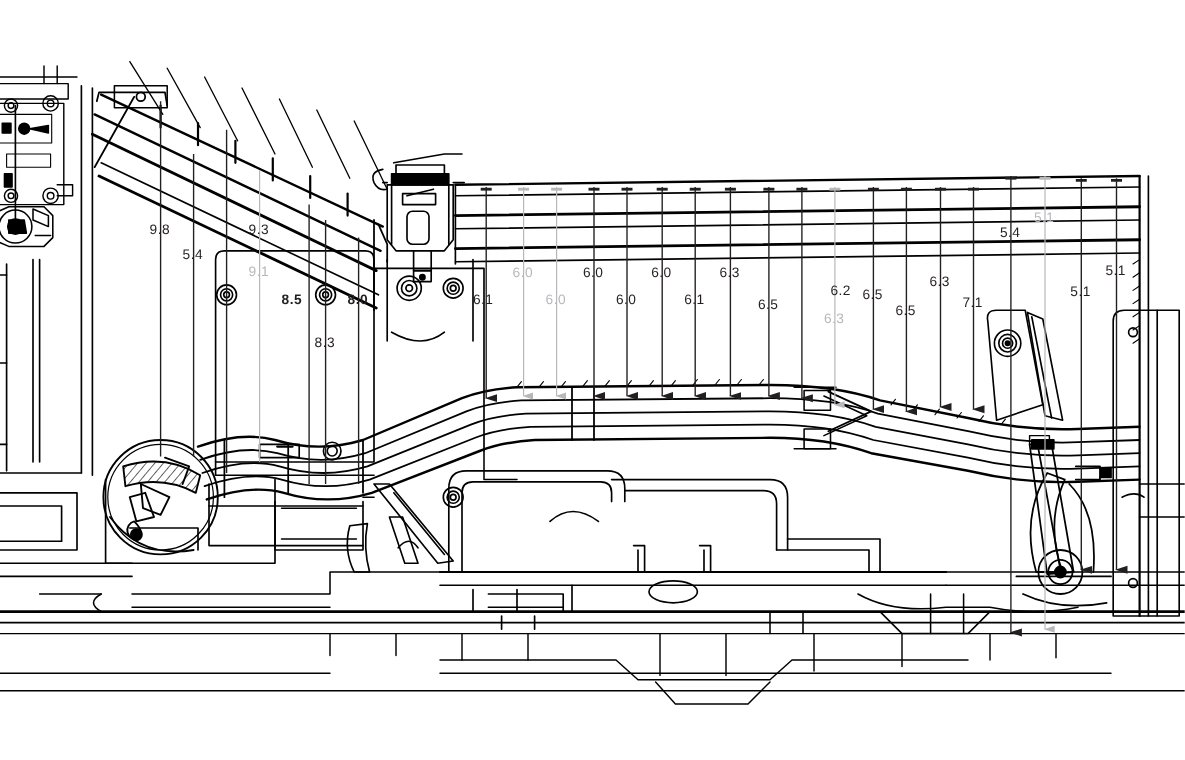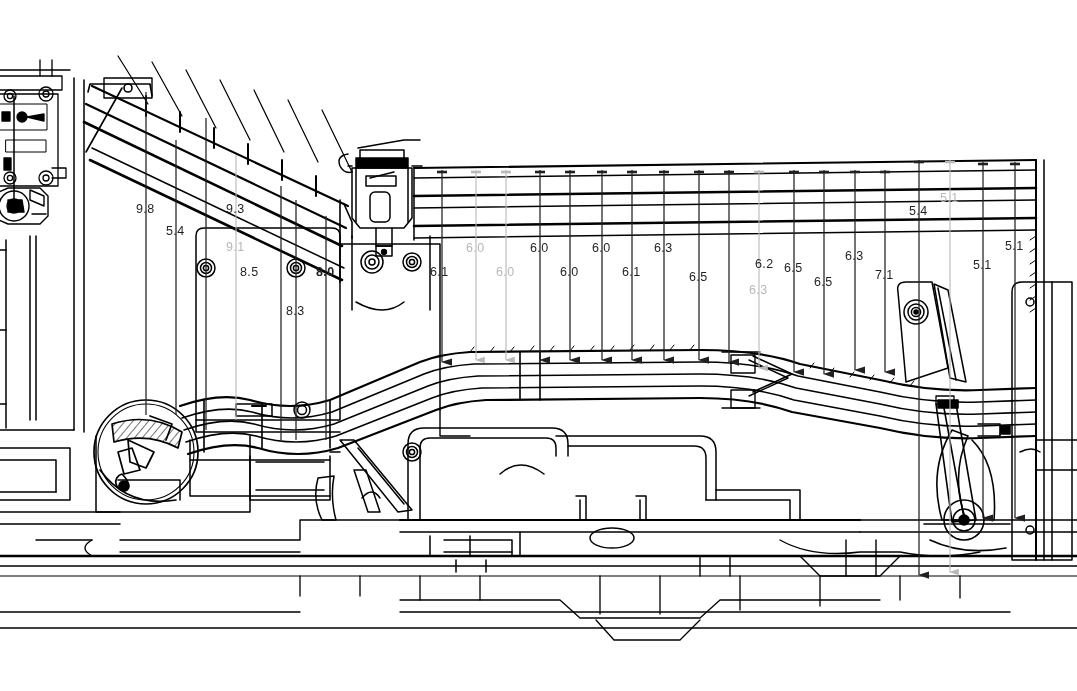--- a/index.html
+++ b/index.html
@@ -370,21 +370,21 @@
         <line x1="1015" y1="162" x2="1015" y2="518" stroke="#231f20" stroke-width="1.25" marker-end="url(#ah)"></line>
         <line x1="1010" y1="164" x2="1020" y2="164" stroke="#231f20" stroke-width="2.6"></line>
       </g>
   </svg>
 
   <div id="dimlabels">
       <span class="dimlabel dim-dark" style="left: 136px; top: 202px;">9.8</span>
       <span class="dimlabel dim-dark" style="left: 166px; top: 224px;">5.4</span>
       <span class="dimlabel dim-dark" style="left: 196px; top: 202px; margin-left: 30px;">9.3</span>
       <span class="dimlabel dim-light" style="left: 226px; top: 240px;">9.1</span>
-      <span class="dimlabel dim-dark" style="left: 240px; top: 265px;">8.5</span>
+      <span class="dimlabel dim-dark" style="left: 256px; top: 265px; font-weight: bold;">8.5</span>
       <span class="dimlabel dim-dark" style="left: 286px; top: 304px;">8.3</span>
       <span class="dimlabel dim-dark" style="left: 316px; top: 265px; font-weight: bold;">8.0</span>
       <span class="dimlabel dim-dark" style="left: 430px; top: 265px;">6.1</span>
       <span class="dimlabel dim-light" style="left: 466px; top: 241px;">6.0</span>
       <span class="dimlabel dim-light" style="left: 496px; top: 265px;">6.0</span>
       <span class="dimlabel dim-dark" style="left: 530px; top: 241px;">6.0</span>
       <span class="dimlabel dim-dark" style="left: 560px; top: 265px;">6.0</span>
       <span class="dimlabel dim-dark" style="left: 592px; top: 241px;">6.0</span>
       <span class="dimlabel dim-dark" style="left: 622px; top: 265px;">6.1</span>
       <span class="dimlabel dim-dark" style="left: 654px; top: 241px;">6.3</span>

